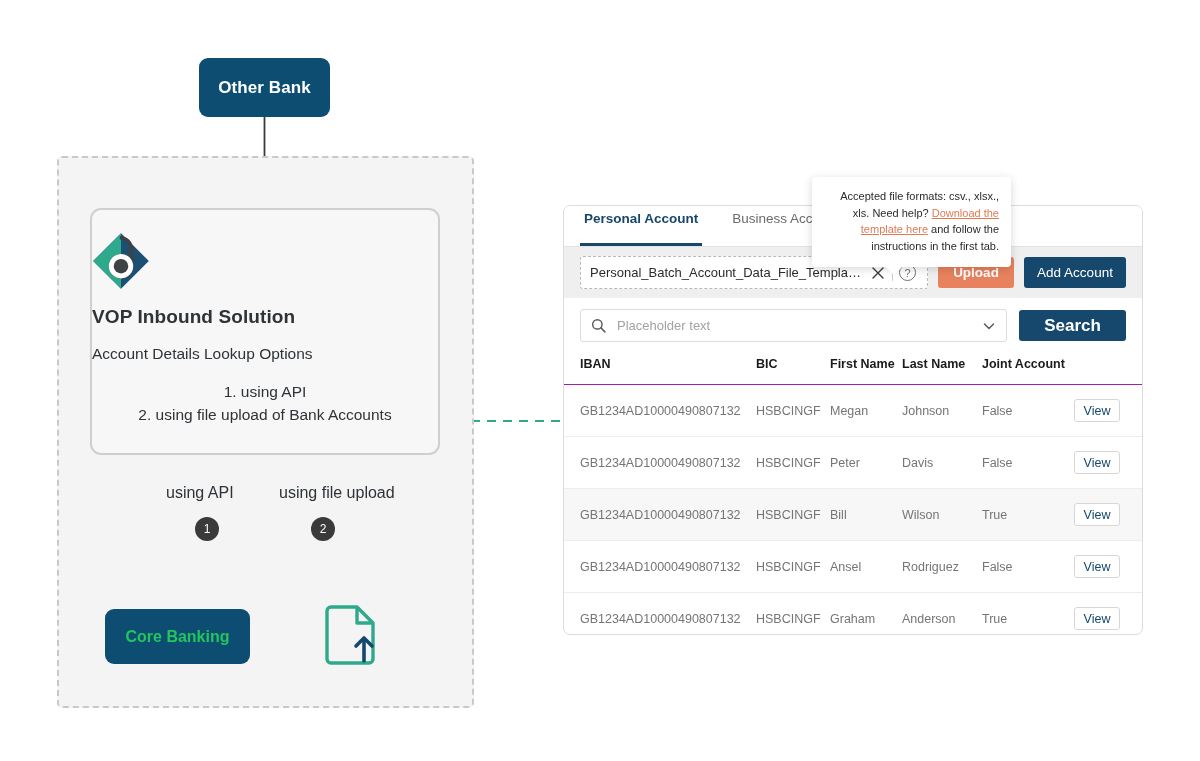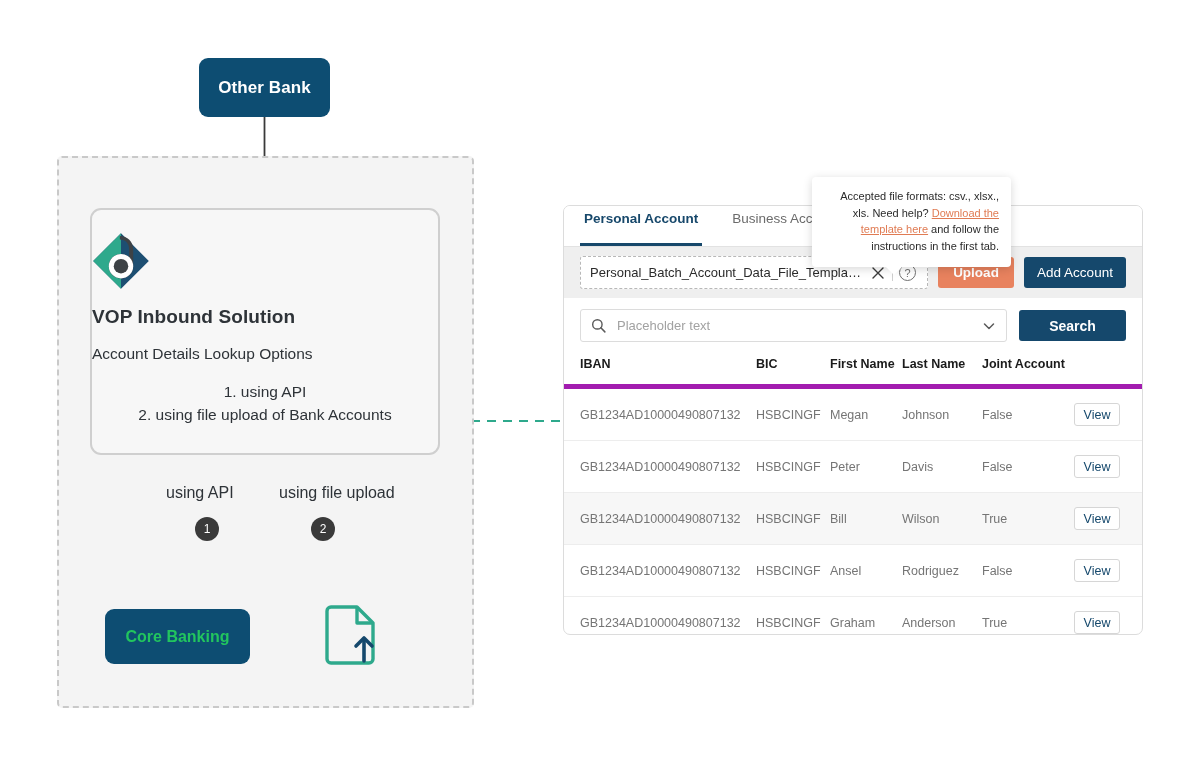--- a/index.html
+++ b/index.html
@@ -231,37 +231,37 @@
     color: #2b2b2b;
     background: transparent;
     min-width: 0;
   }
   .search-box input::placeholder { color: #a2a2a2; }
   .btn-search {
     width: 107px; height: 31px;
     background: #15486c;
     color: #ffffff;
     border: none; border-radius: 3px;
-    font-size: 14px; font-weight: 700;
+    font-size: 17px; font-weight: 700;
     font-family: inherit;
     cursor: pointer;
   }
 
   table.accounts {
     width: 100%;
     border-collapse: collapse;
     table-layout: fixed;
   }
   table.accounts th {
     text-align: left;
     font-size: 12.5px;
     font-weight: 700;
     color: #1b1b1b;
     padding: 4px 0 13px 0;
-    border-bottom: 5px solid #a21caf;
+    border-bottom: 1px solid #a21caf;
   }
   table.accounts td {
     font-size: 12.5px;
     color: #757575;
     padding: 14px 0;
     border-bottom: 1px solid #ededed;
     white-space: nowrap;
     overflow: hidden;
     text-overflow: ellipsis;
   }

